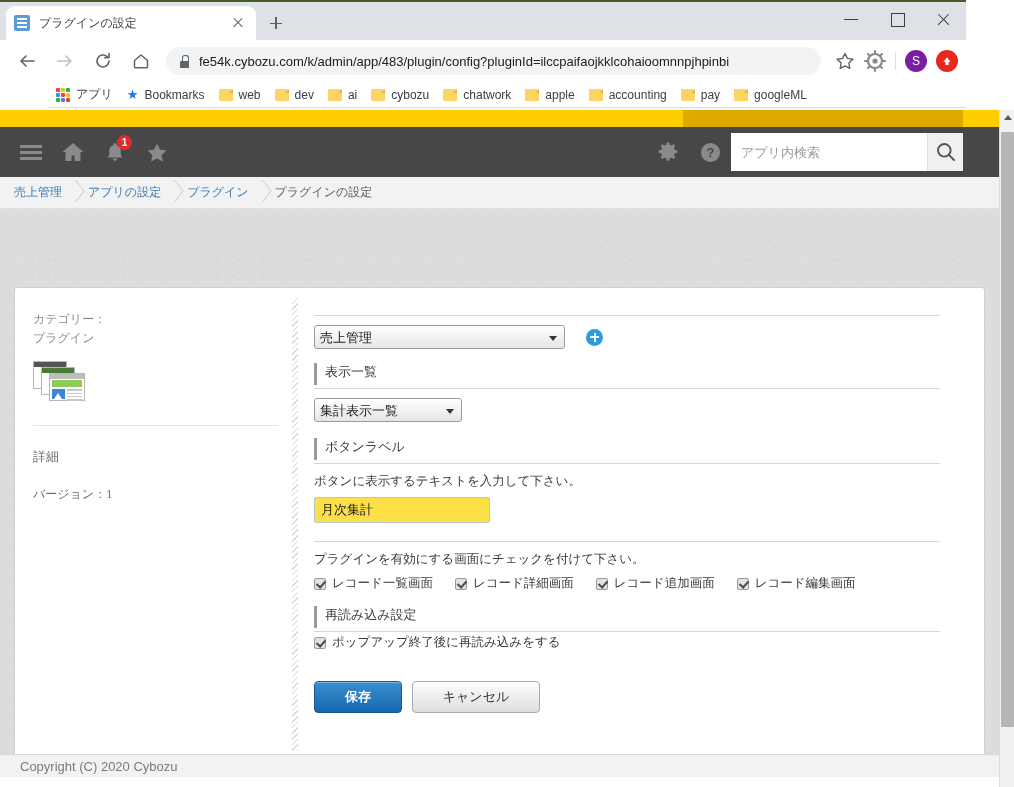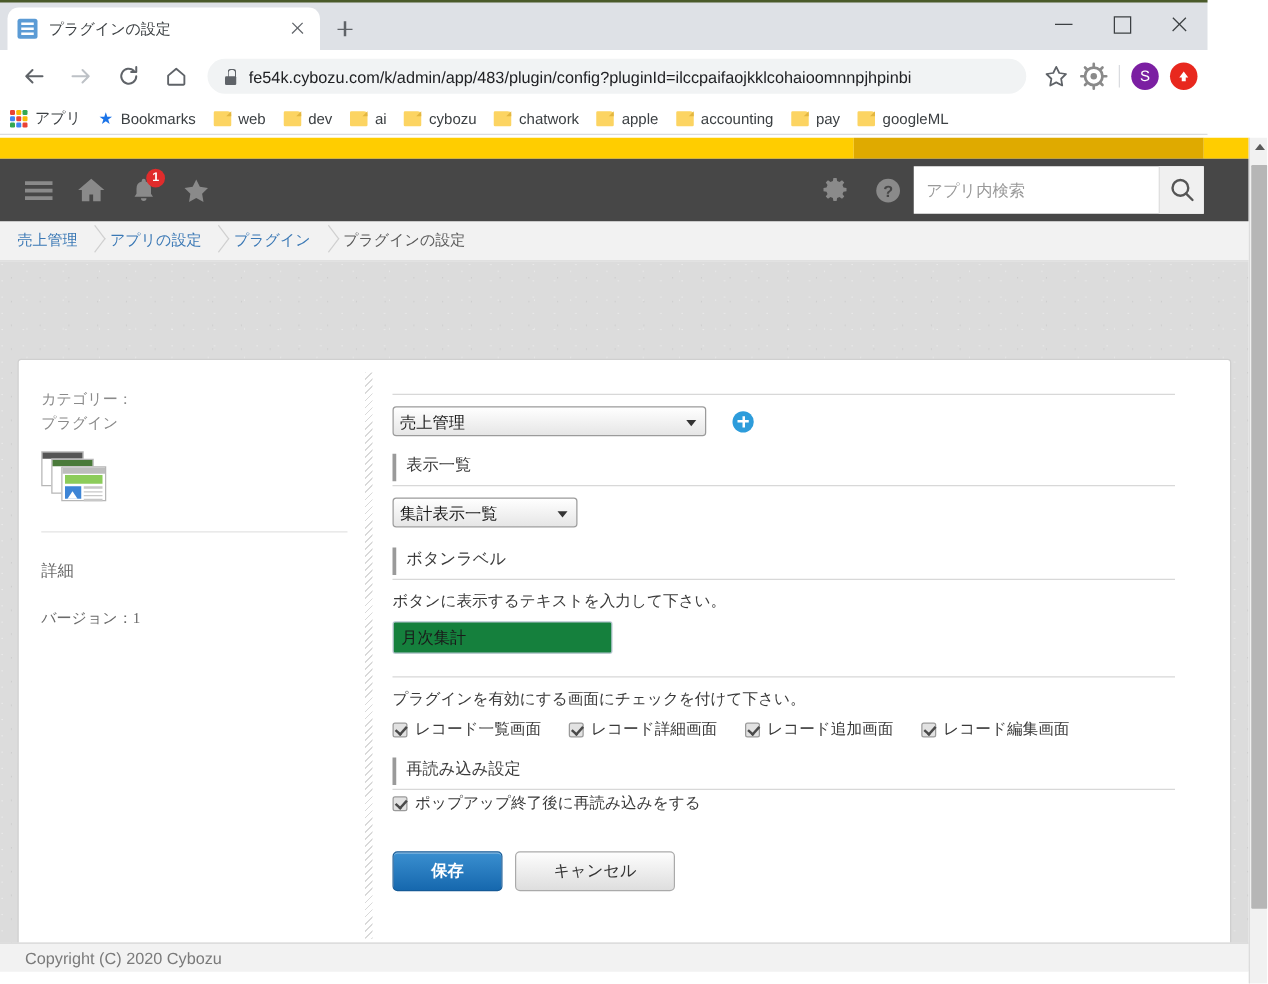--- a/index.html
+++ b/index.html
@@ -102,20 +102,21 @@
   }
   .ext-red {
     width: 22px; height: 22px; border-radius: 50%; background: #e8281e; color:#fff;
     display:flex; align-items:center; justify-content:center; margin-left:9px; flex:0 0 22px;
     font-size: 13px; line-height: 1;
   }
 
   .bookmarks {
     height: 26px; background:#fff; display:flex; align-items:center; padding-left: 8px;
     border-bottom: 1px solid #dadce0;
+    margin-left: 48px;
   }
   .bm { display:flex; align-items:center; margin-right: 14px; font-size: 12px; color:#3c4043; white-space:nowrap; }
   .bm-folder {
     width: 14px; height: 12px; background: #fcd462; border-radius: 1px 3px 1px 1px;
     margin-right: 6px; position: relative; flex:0 0 14px;
   }
   .bm-folder::after{
     content:""; position:absolute; right:0; top:0; border-width:0 0 4px 4px;
     border-style:solid; border-color: transparent transparent #e3b63f transparent;
   }
@@ -256,21 +257,21 @@
     margin-top: 9px;
   }
   .addbtn::before, .addbtn::after {
     content:""; position:absolute; background:#fff;
   }
   .addbtn::before { left: 4px; top: 7.7px; width: 9px; height: 2px; }
   .addbtn::after  { left: 7.5px; top: 4px; width: 2px; height: 9px; }
 
   .txt {
     width: 176px; height: 26px; border: 1px solid #b7c6d1; border-radius: 2px;
-    background: #15803d; font-size: 13px; color: #1a1a1a; padding: 0 6px;
+    background: #fde047; font-size: 13px; color: #1a1a1a; padding: 0 6px;
     font-family: inherit; outline: none;
   }
 
   .cbrow { display: flex; align-items: flex-end; margin-top: 2px; }
   .cbitem { display:flex; align-items:center; margin-right: 22px; font-size: 12.5px; color:#3a3a3a; white-space:nowrap; }
   .cbitem:last-child { margin-right: 0; }
   .cbox {
     width: 12px; height: 12px; border: 1px solid #9a9a9a; background: #e2e2e2;
     border-radius: 2px; margin-right: 6px; position: relative; flex: 0 0 12px;
   }

